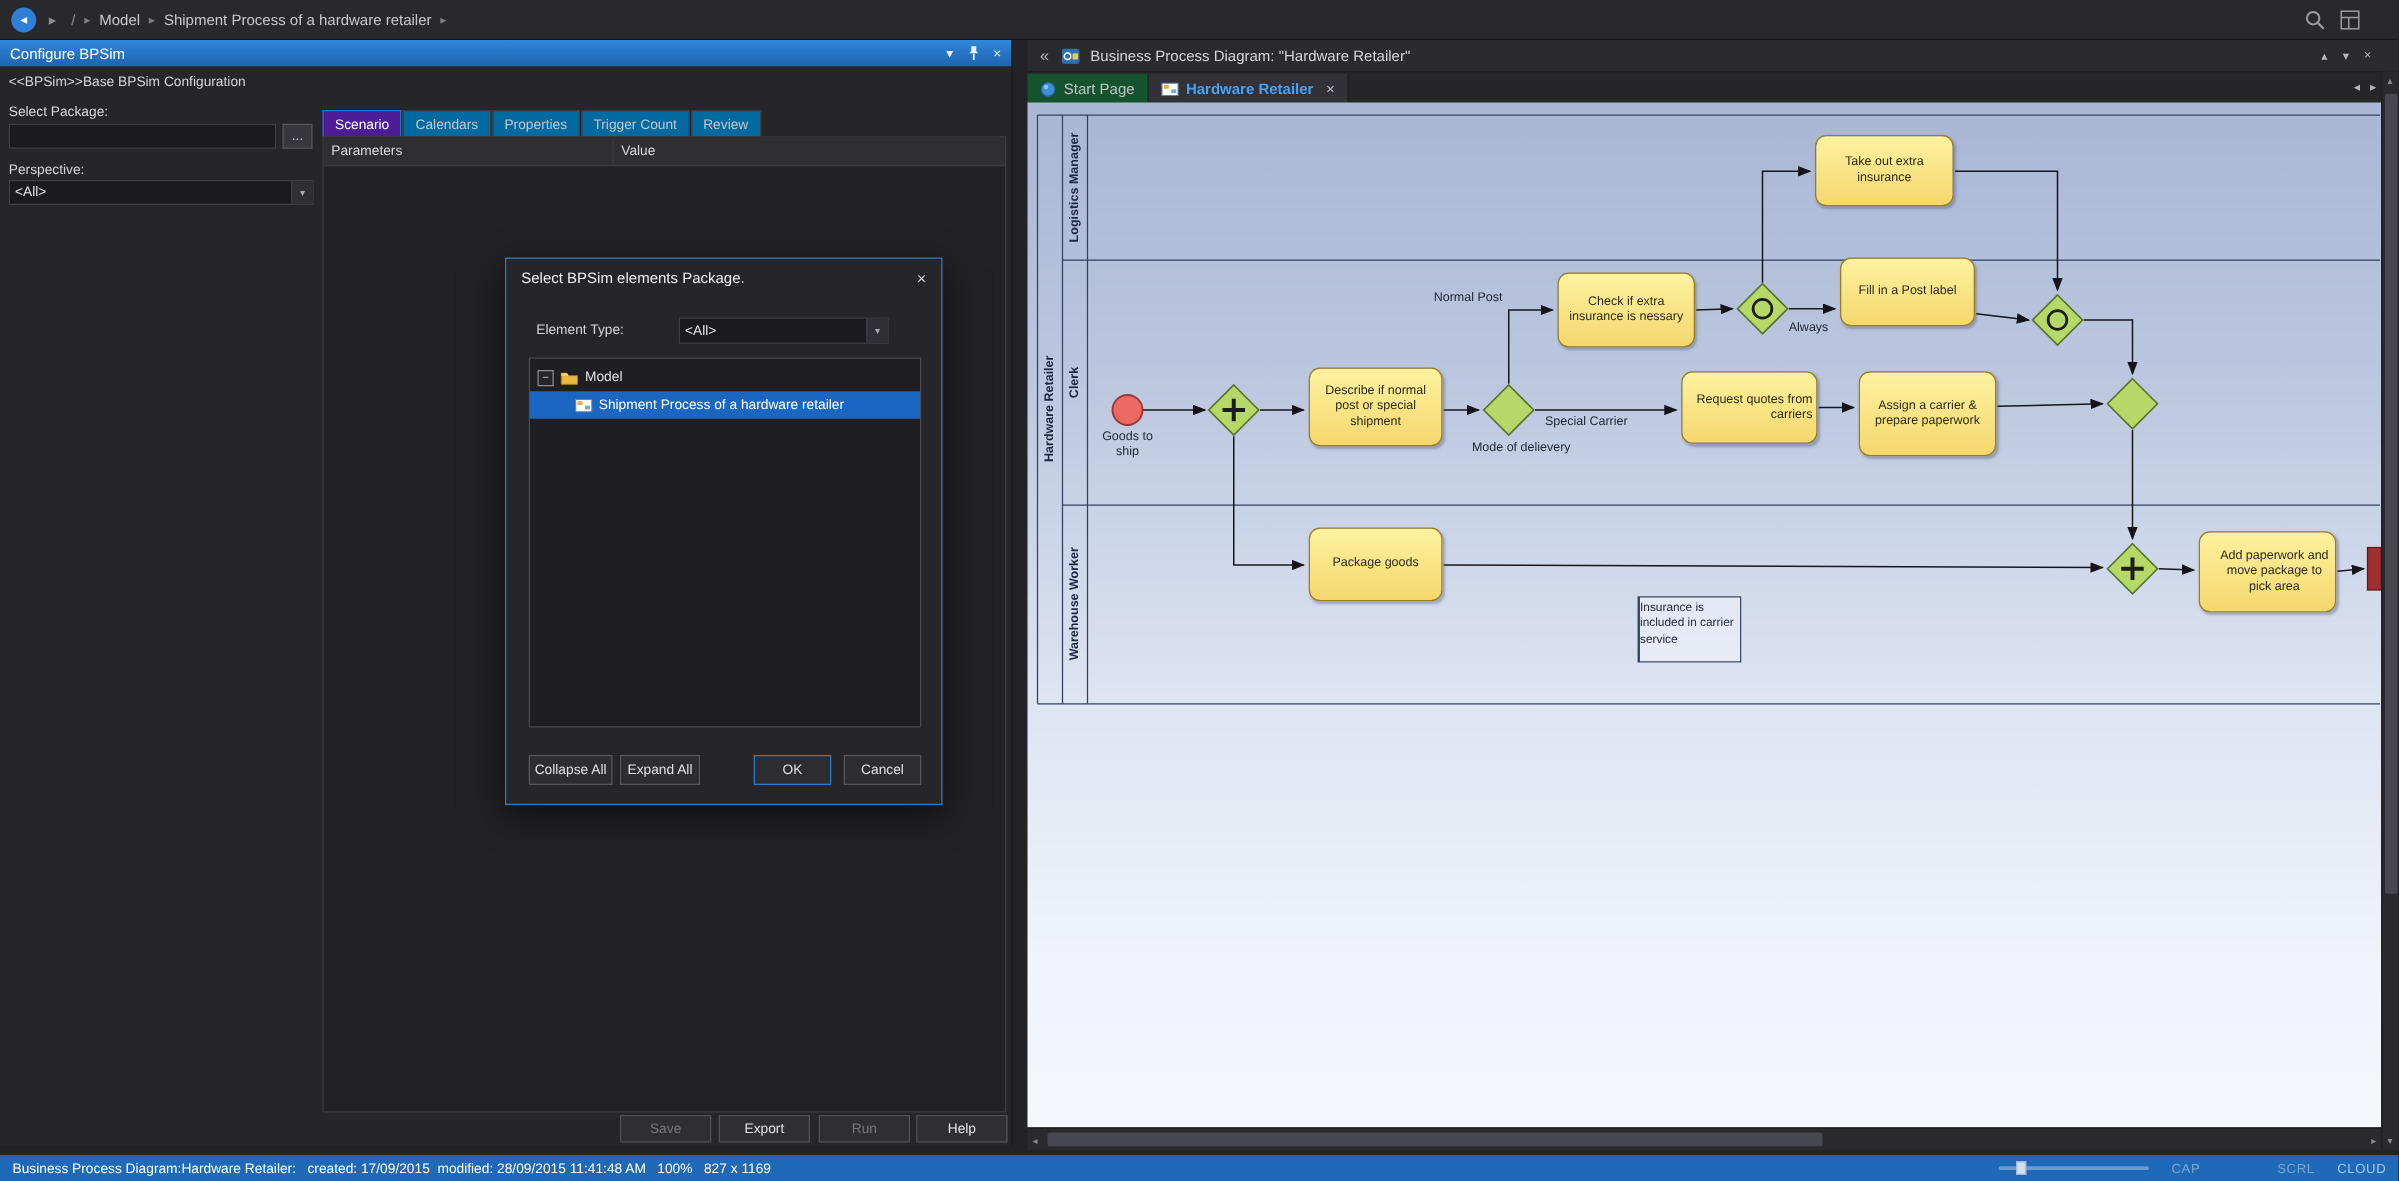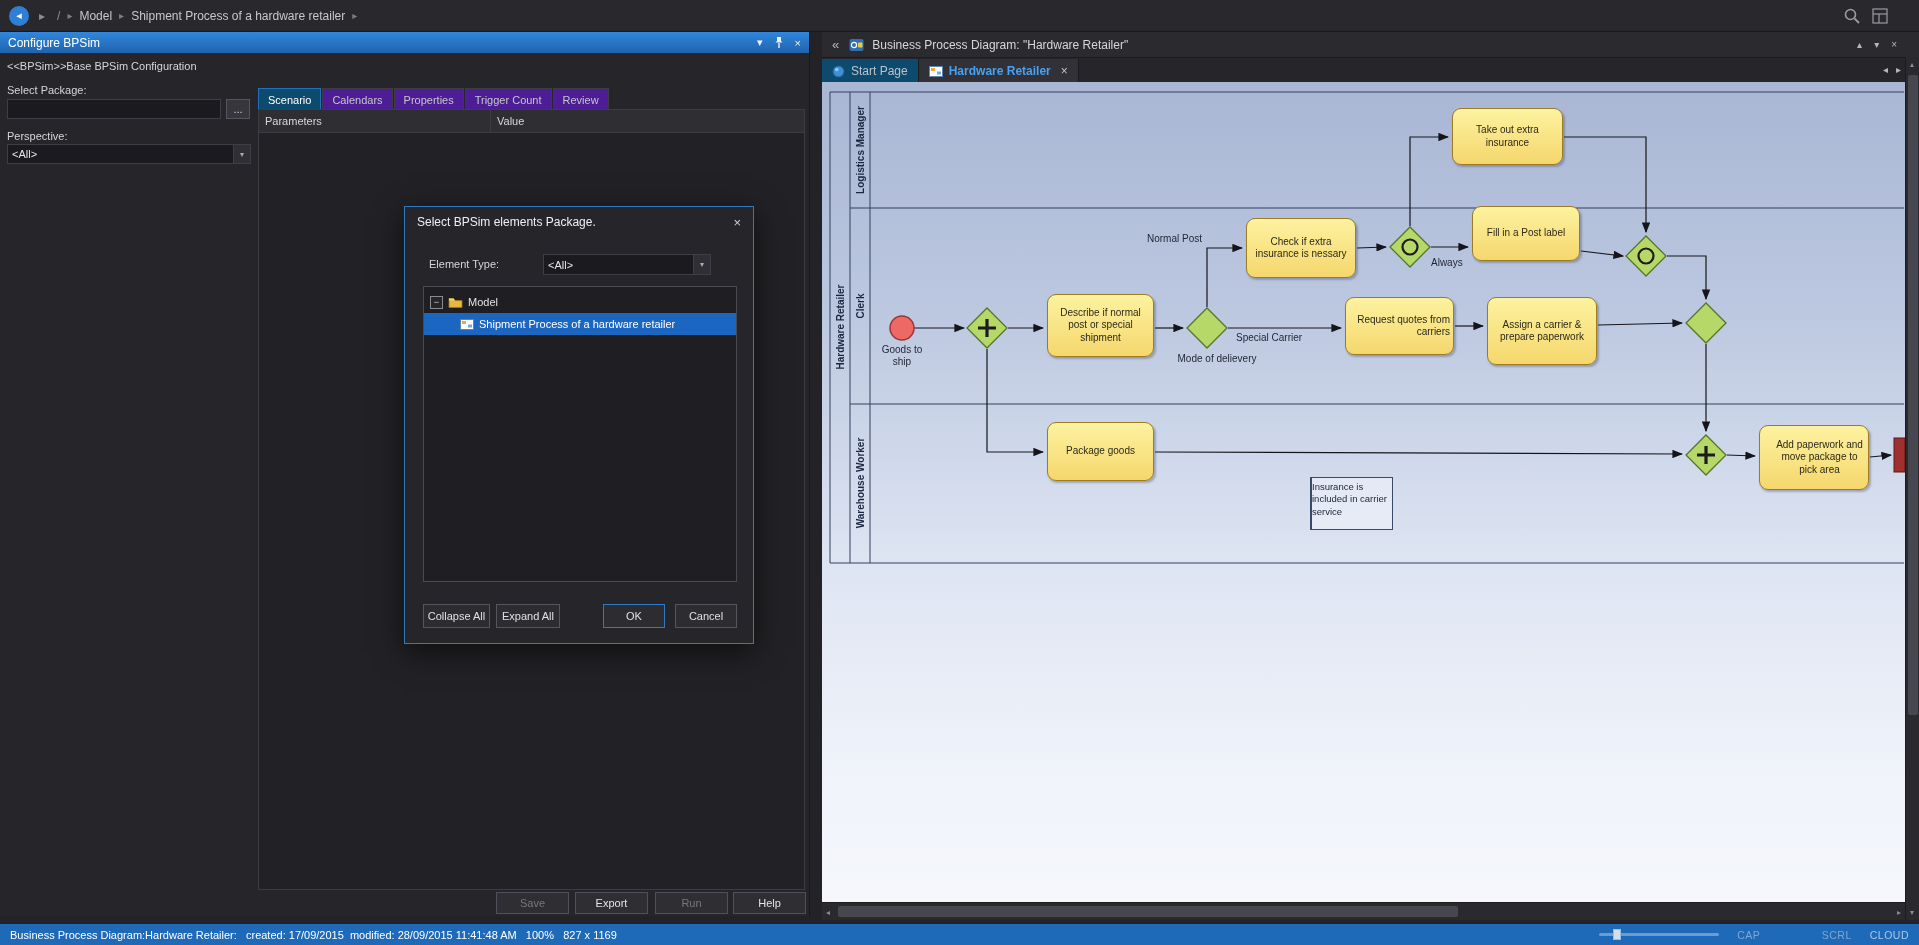--- a/index.html
+++ b/index.html
@@ -30,23 +30,23 @@
   .tinput{position:absolute;background:#1b1b1f;border:1px solid #3e3e46;box-sizing:border-box;
           color:#e5e5e8;font-size:11px;padding:0 4px;font-family:"Liberation Sans",sans-serif;}
   .browse{position:absolute;background:#36363c;border:1px solid #55555e;color:#cfcfd4;font-size:11px;
           display:flex;align-items:center;justify-content:center;box-sizing:border-box;cursor:pointer;}
   .drop{position:absolute;background:#1b1b1f;border:1px solid #3e3e46;box-sizing:border-box;display:flex;
         align-items:center;color:#e5e5e8;font-size:11px;cursor:pointer;}
   .drop .val{padding-left:4px;flex:1;}
   .drop .caret{width:16px;height:100%;background:#2f2f35;color:#a9a9b0;font-size:8px;display:flex;
                align-items:center;justify-content:center;border-left:1px solid #3e3e46;}
   .tabstrip{position:absolute;left:258px;top:56px;display:flex;gap:1px;}
-  .ltab{height:21px;padding:0 9px;font-size:11px;color:#c6c6ca;background:#4c1d95;border:1px solid #3c3c42;
+  .ltab{height:21px;padding:0 9px;font-size:11px;color:#c6c6ca;background:#0369a1;border:1px solid #3c3c42;
         border-bottom:none;display:flex;align-items:center;cursor:pointer;}
-  .ltab.active{background:#0c4a6e;color:#fff;border-color:#2470bd;}
+  .ltab.active{background:#4c1d95;color:#fff;border-color:#2470bd;}
   .ptable{position:absolute;left:258px;top:77px;width:547px;height:781px;border:1px solid #3c3c42;
           background:#222226;box-sizing:border-box;}
   .ptable .hdr{height:22px;background:#2e2e33;border-bottom:1px solid #3c3c42;display:flex;
                font-size:11px;color:#d8d8dc;align-items:center;}
   .ptable .c1{width:232px;padding-left:6px;border-right:1px solid #3c3c42;height:100%;display:flex;align-items:center;box-sizing:border-box;}
   .ptable .c2{flex:1;padding-left:6px;}
   .pbtn{position:absolute;top:860px;width:73px;height:22px;background:#2e2e33;border:1px solid #50505a;
         color:#e4e4e8;font-size:11px;display:flex;align-items:center;justify-content:center;
         box-sizing:border-box;cursor:pointer;}
   .pbtn.dim{color:#77777d;}
@@ -65,21 +65,21 @@
         font-size:11px;display:flex;align-items:center;justify-content:center;box-sizing:border-box;cursor:pointer;}
   .mbtn.primary{border:1px solid #2e7bc4;}
   
   .dpanel{position:absolute;left:822px;top:32px;width:1097px;height:888px;background:#242428;}
   .dheader{height:25px;background:#2b2b2f;display:flex;align-items:center;color:#d6d6da;font-size:12px;
            border-bottom:1px solid #1c1c1f;position:relative;}
   .dheader .chev{color:#b6b6bc;font-size:13px;margin-left:10px;cursor:pointer;}
   .dheader .hicons{position:absolute;right:22px;display:flex;gap:12px;color:#b6b6bc;font-size:10px;}
   .dtabs{height:25px;background:#26262a;display:flex;align-items:flex-end;border-bottom:1px solid #1c1c1f;position:relative;}
   .dtab{height:24px;display:flex;align-items:center;padding:0 10px;font-size:12px;color:#c2c2c6;
-        background:#0c4a6e;border-right:1px solid #1c1c1f;gap:6px;cursor:pointer;}
+        background:#14532d;border-right:1px solid #1c1c1f;gap:6px;cursor:pointer;}
   .dtab.active{background:#313137;color:#45a2f5;font-weight:bold;}
   .dtab .x{color:#c2c2c6;font-size:12px;font-weight:normal;margin-left:4px;}
   .tabarrows{position:absolute;right:18px;top:6px;color:#b6b6bc;font-size:10px;display:flex;gap:8px;}
   .canvas{position:absolute;left:0;top:50px;width:1083px;height:820px;overflow:hidden;
           background:linear-gradient(180deg,#a9b6d4 0%,#bcc8e0 28%,#dde4f2 58%,#f0f3fa 84%,#f5f7fc 100%);}
   .canvas svg{position:absolute;left:0;top:0;}
   .task{position:absolute;background:linear-gradient(180deg,#fdf2a0,#f5d76d);border:1px solid #9c7c22;
         border-radius:9px;display:flex;align-items:center;justify-content:center;text-align:center;
         font-size:10px;color:#2c2a18;padding:3px;box-sizing:border-box;
         box-shadow:1.5px 2px 2px rgba(60,70,100,.35);cursor:pointer;line-height:1.25;}

